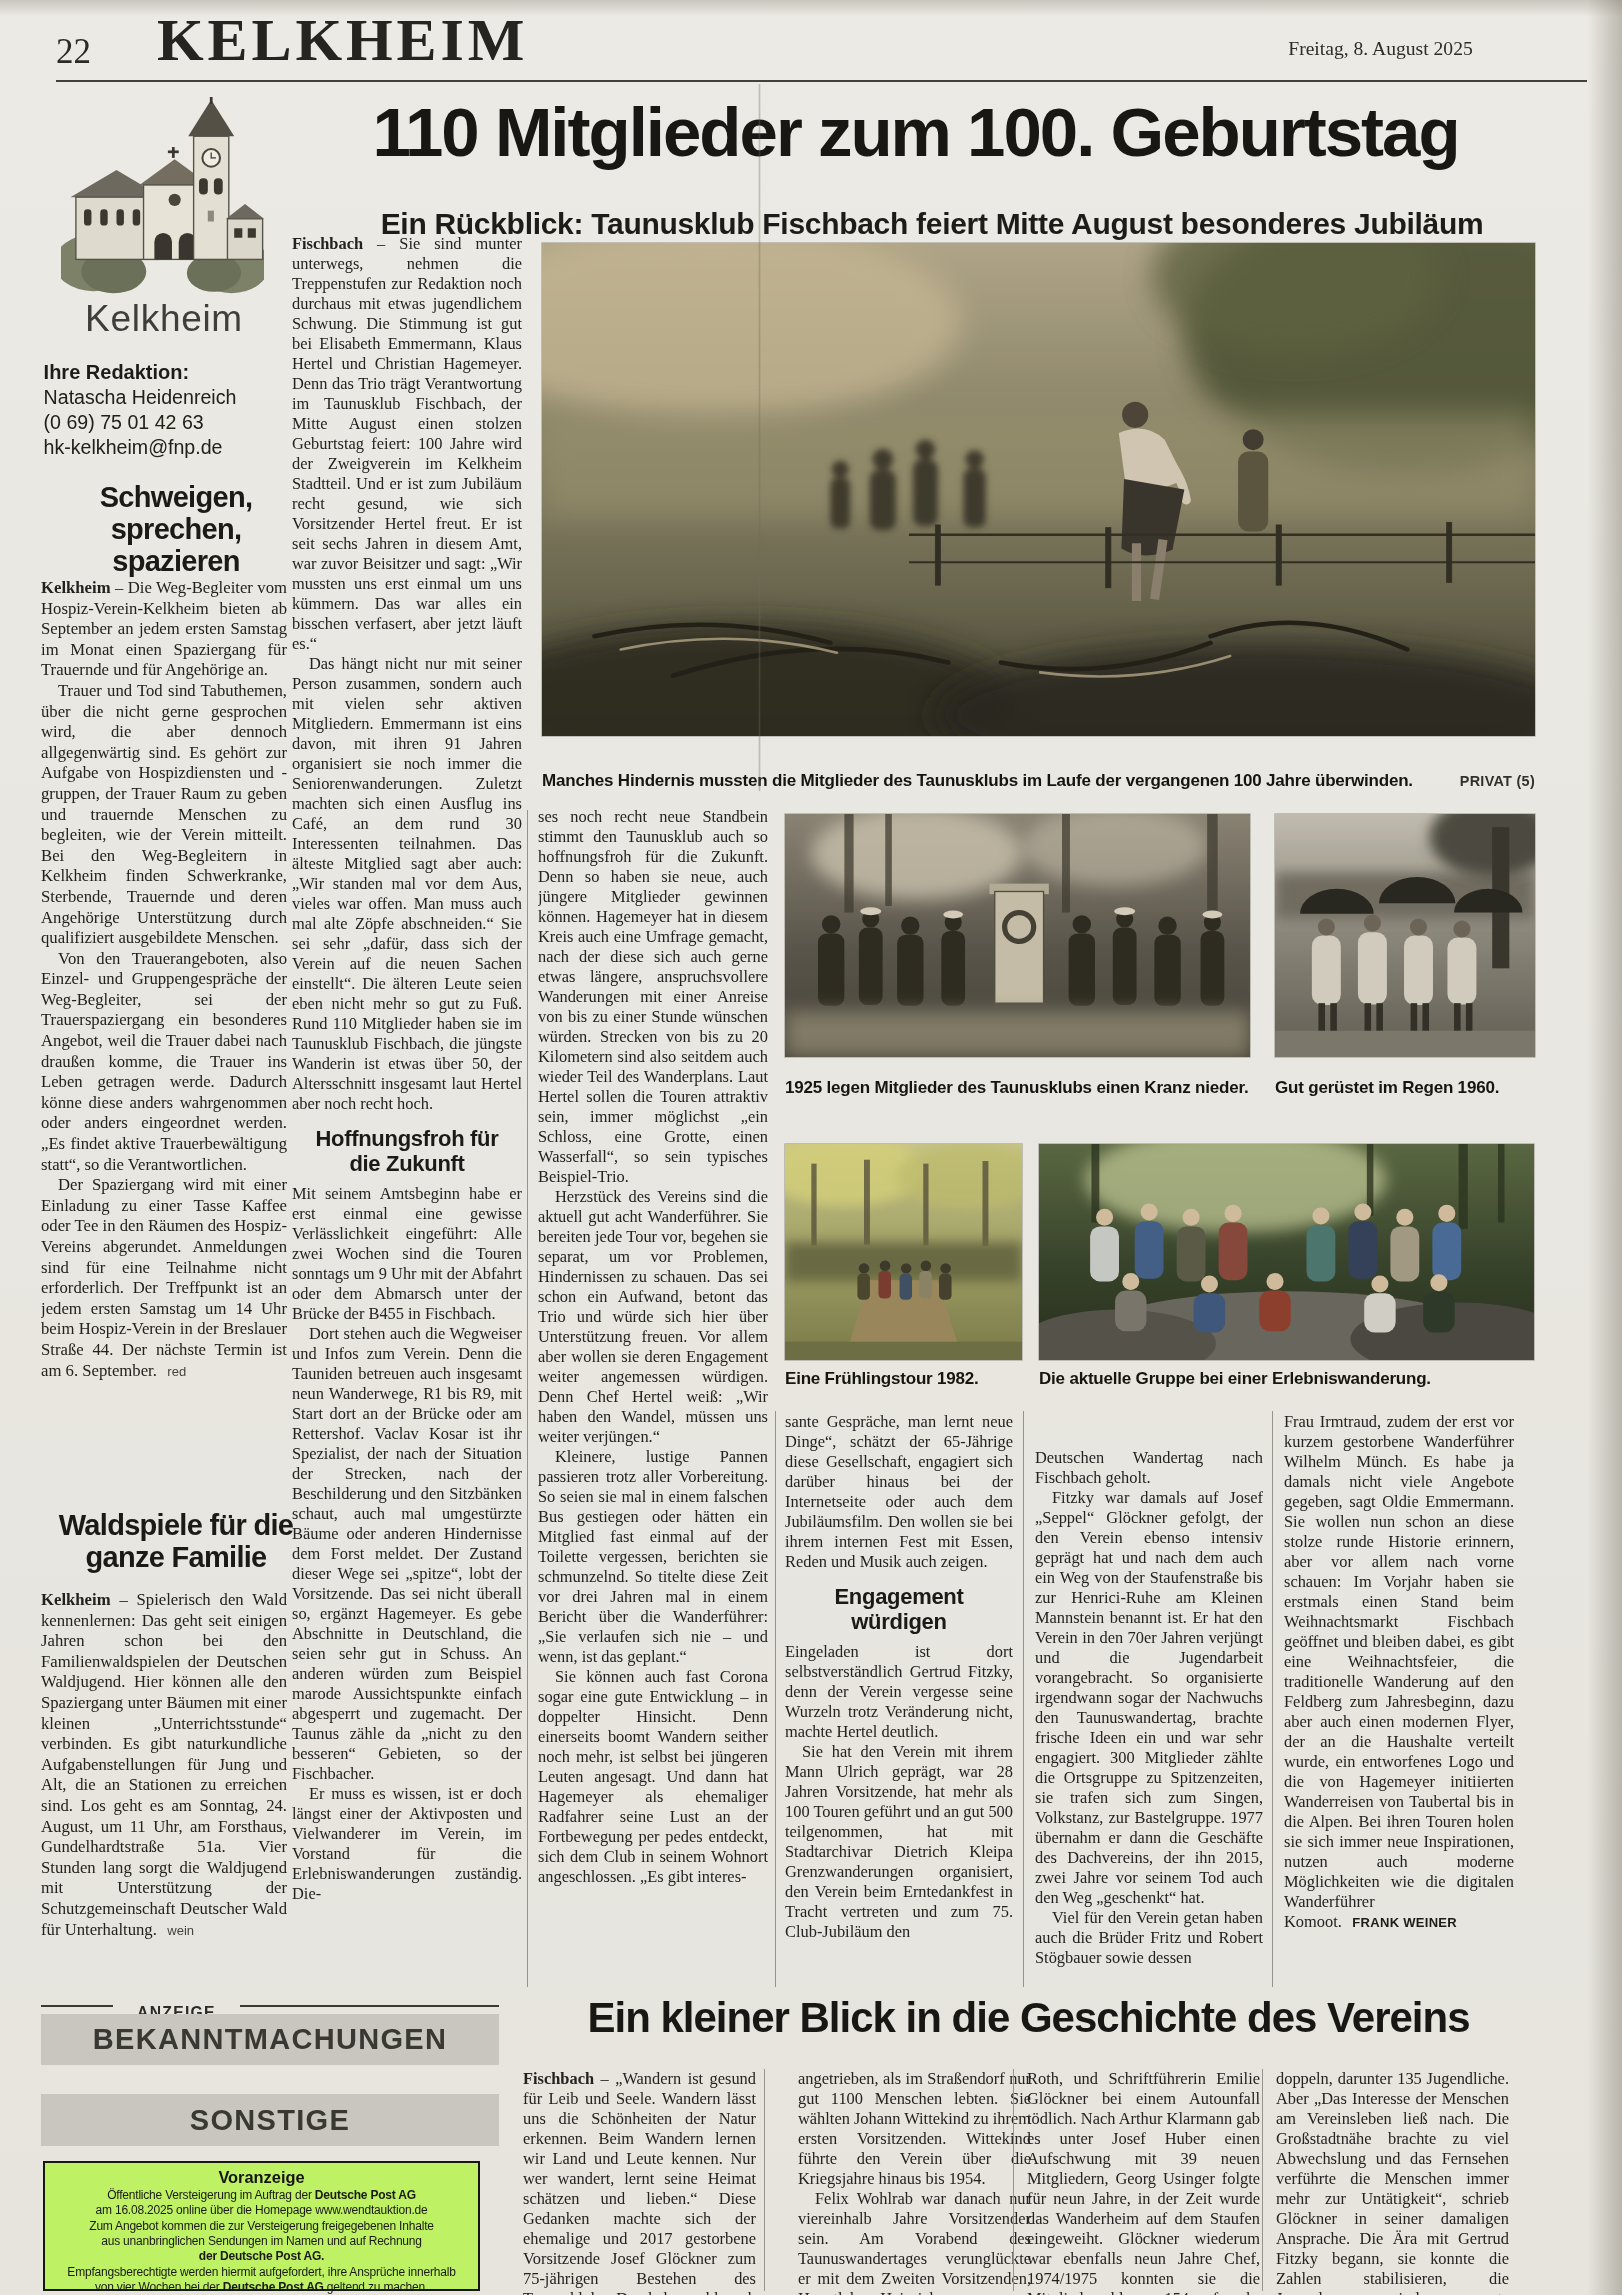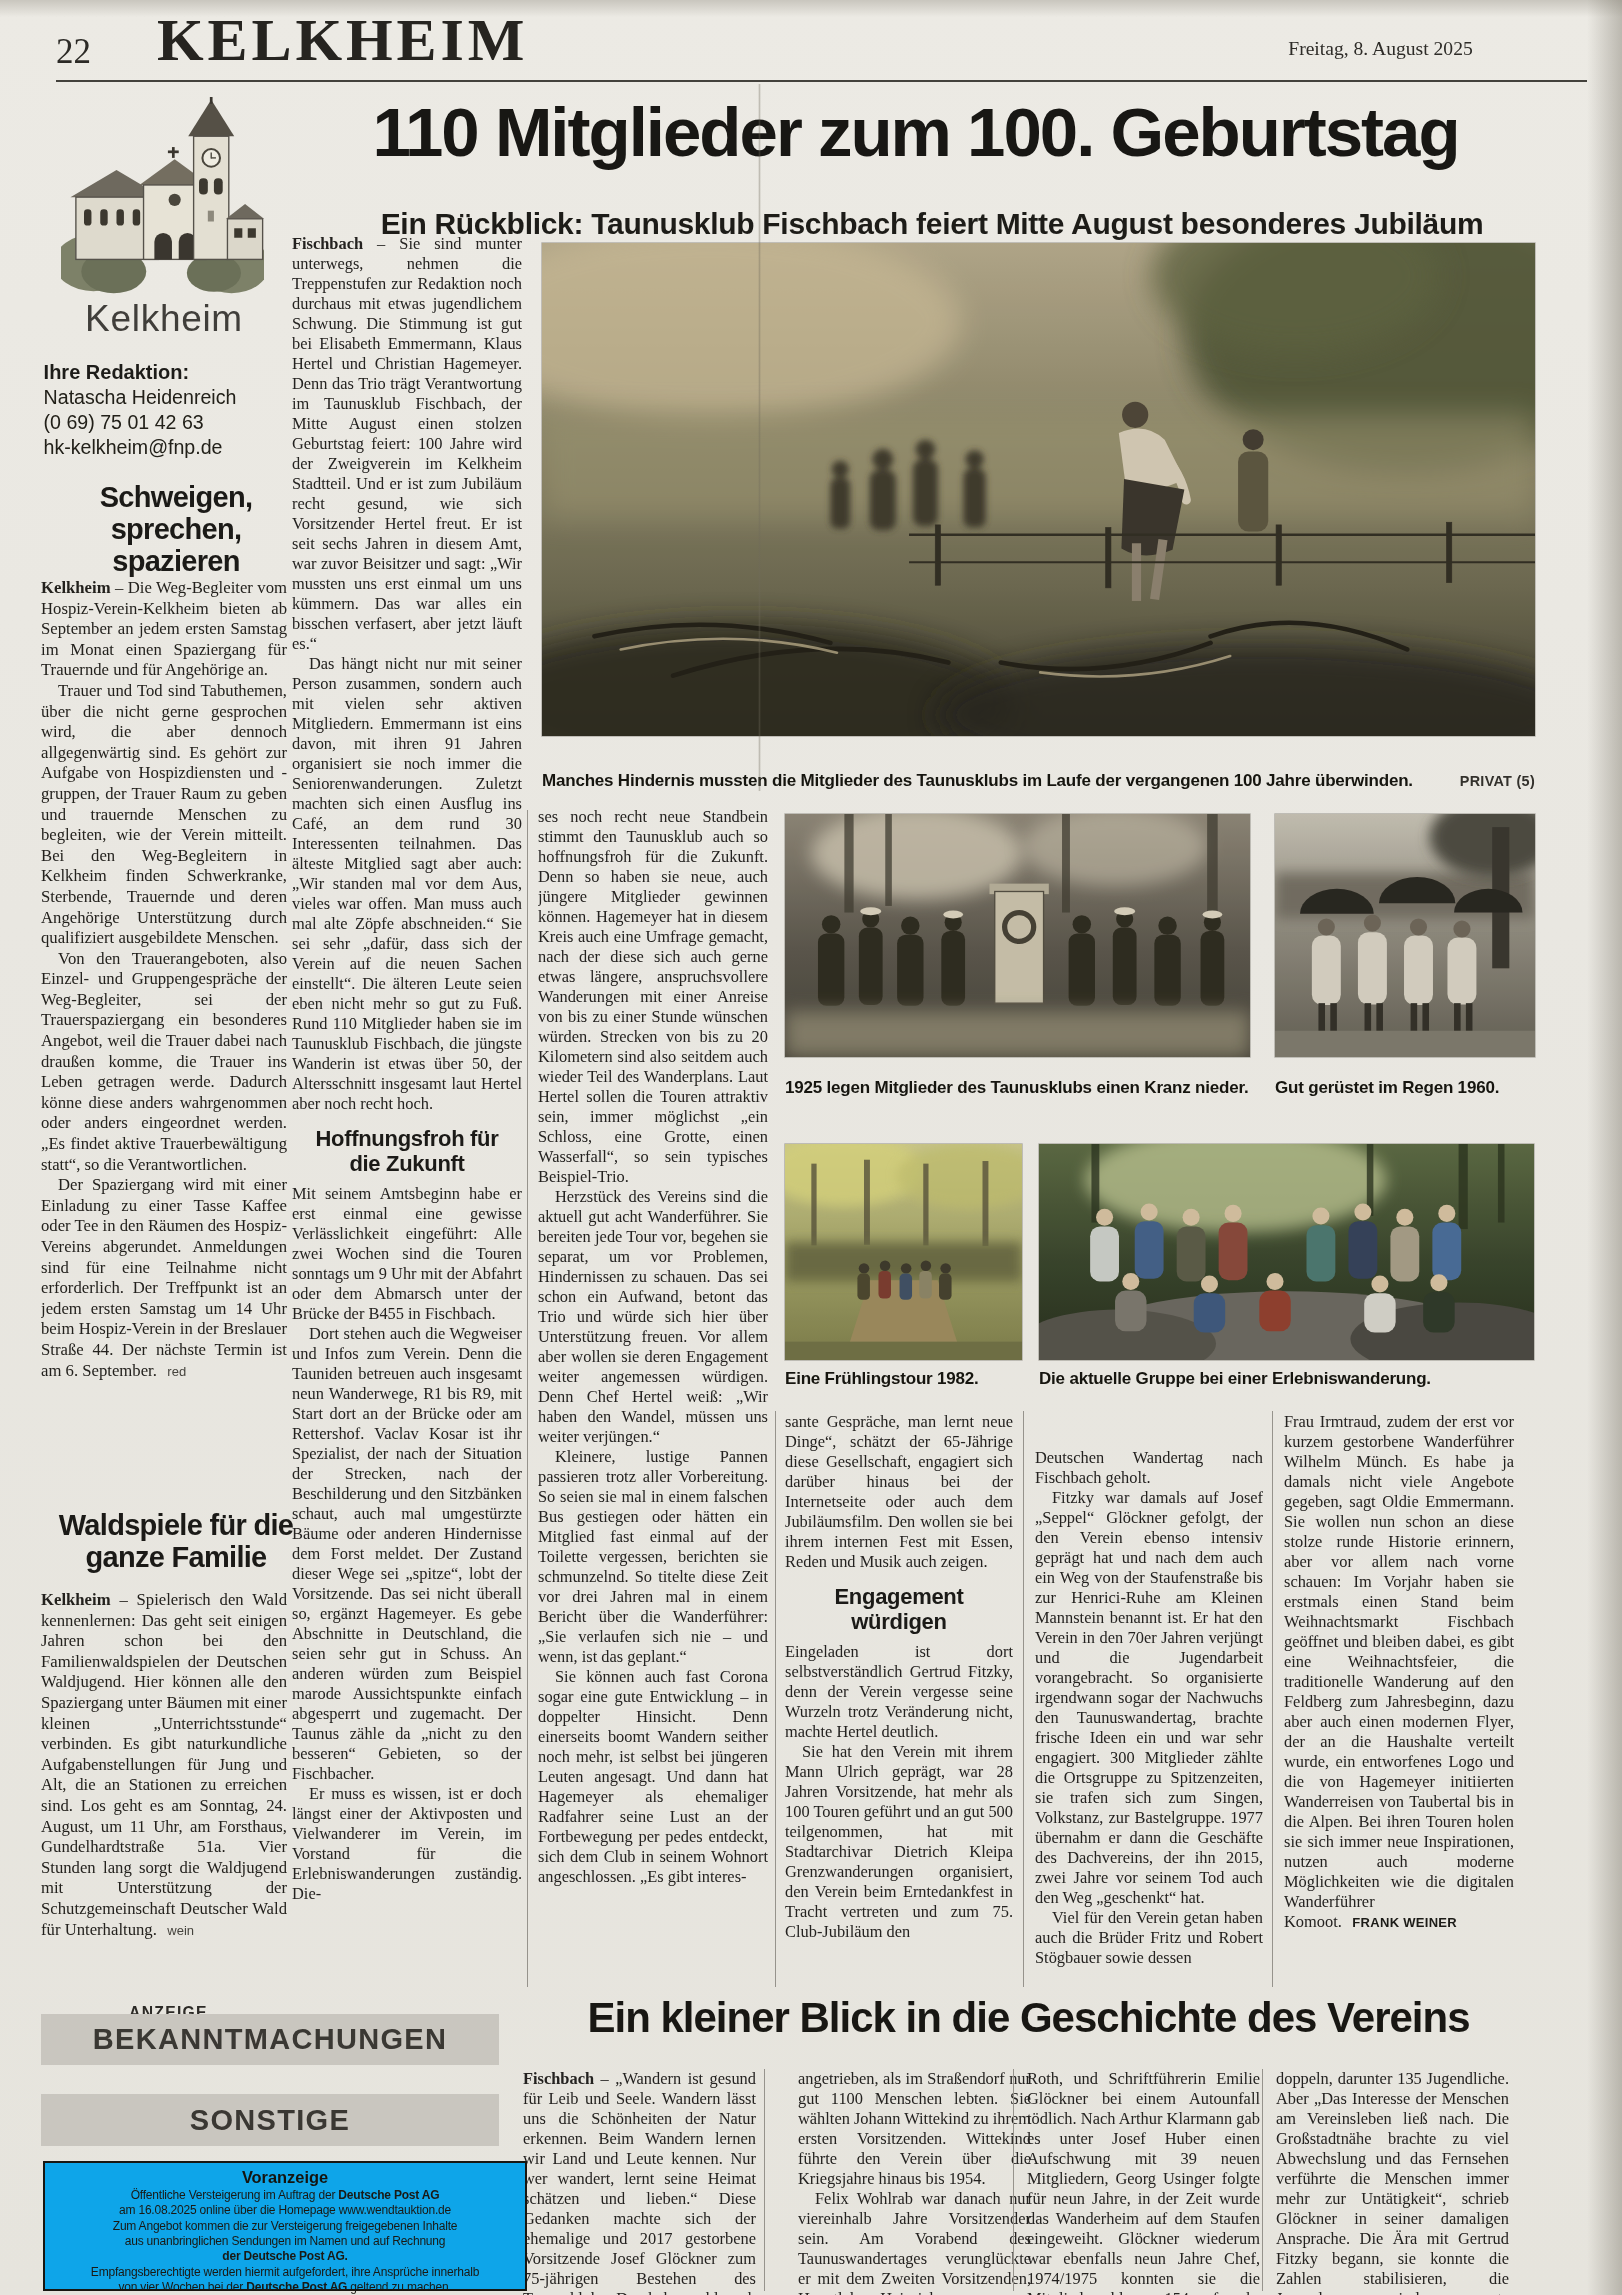--- a/index.html
+++ b/index.html
@@ -59,29 +59,29 @@
   .photo-credit{font:700 14.4px/17px "Liberation Sans",sans-serif;color:#33312c;letter-spacing:0.3px;}
   
   .bottom-headline{left:523px;top:1997px;width:1011px;margin:0;text-align:center;white-space:nowrap;
     font:700 42px/1 "Liberation Sans",sans-serif;letter-spacing:-1px;color:#181713;}
   .bcol{top:2069px;height:226px;}
   .b1{left:523px;width:233px;}
   .b2{left:798px;width:233px;}
   .b3{left:1027px;width:233px;}
   .b4{left:1276px;width:233px;}
   
-  .anzeige-divider{left:41px;top:2005px;width:458px;display:flex;align-items:flex-end;gap:16px;
+  .anzeige-divider{left:41px;top:2005px;width:458px;display:flex;align-items:flex-start;gap:24px;
     font:700 15.7px/1 "Liberation Sans",sans-serif;color:#2c2a26;letter-spacing:1.3px;}
   .anzeige-divider .dash{height:2px;background:#3c3a35;}
   .dash.short{width:72px;} .dash.long{flex:1;}
   .ad-band{left:41px;width:458px;background:#c9c6bf;display:flex;align-items:center;justify-content:center;
     font:700 29px/1 "Liberation Sans",sans-serif;letter-spacing:1.3px;color:#3a3833;}
   .band1{top:2014px;height:51px;}
   .band2{top:2094px;height:52px;}
-  .vbox{left:43px;top:2161px;width:484px;height:130px;border:2.6px solid #181712;background:#0ea5e9;
+  .vbox{left:43px;top:2161px;width:437px;height:130px;border:2.6px solid #181712;background:#bef264;
     box-sizing:border-box;padding:5.2px 3.9px;text-align:center;font-family:"Liberation Sans",sans-serif;}
   .vbox-title{font:700 16.4px/19.6px "Liberation Sans",sans-serif;color:#15140f;}
   .vbox-line{font:400 12px/15.4px "Liberation Sans",sans-serif;letter-spacing:-0.2px;color:#1a1914;white-space:nowrap;}
   .vbox-line b{font-weight:700;}
   
   .fold{left:758px;top:84px;width:2.6px;height:707px;
     background:linear-gradient(90deg,rgba(120,115,100,0) 0%,rgba(110,105,90,.35) 50%,rgba(120,115,100,0) 100%);}
   .right-shade{right:0;top:0;width:36px;height:100%;
     background:linear-gradient(90deg,rgba(140,135,122,0) 0%,rgba(125,120,108,.45) 100%);}
   .top-shade{left:0;top:0;width:100%;height:17px;

